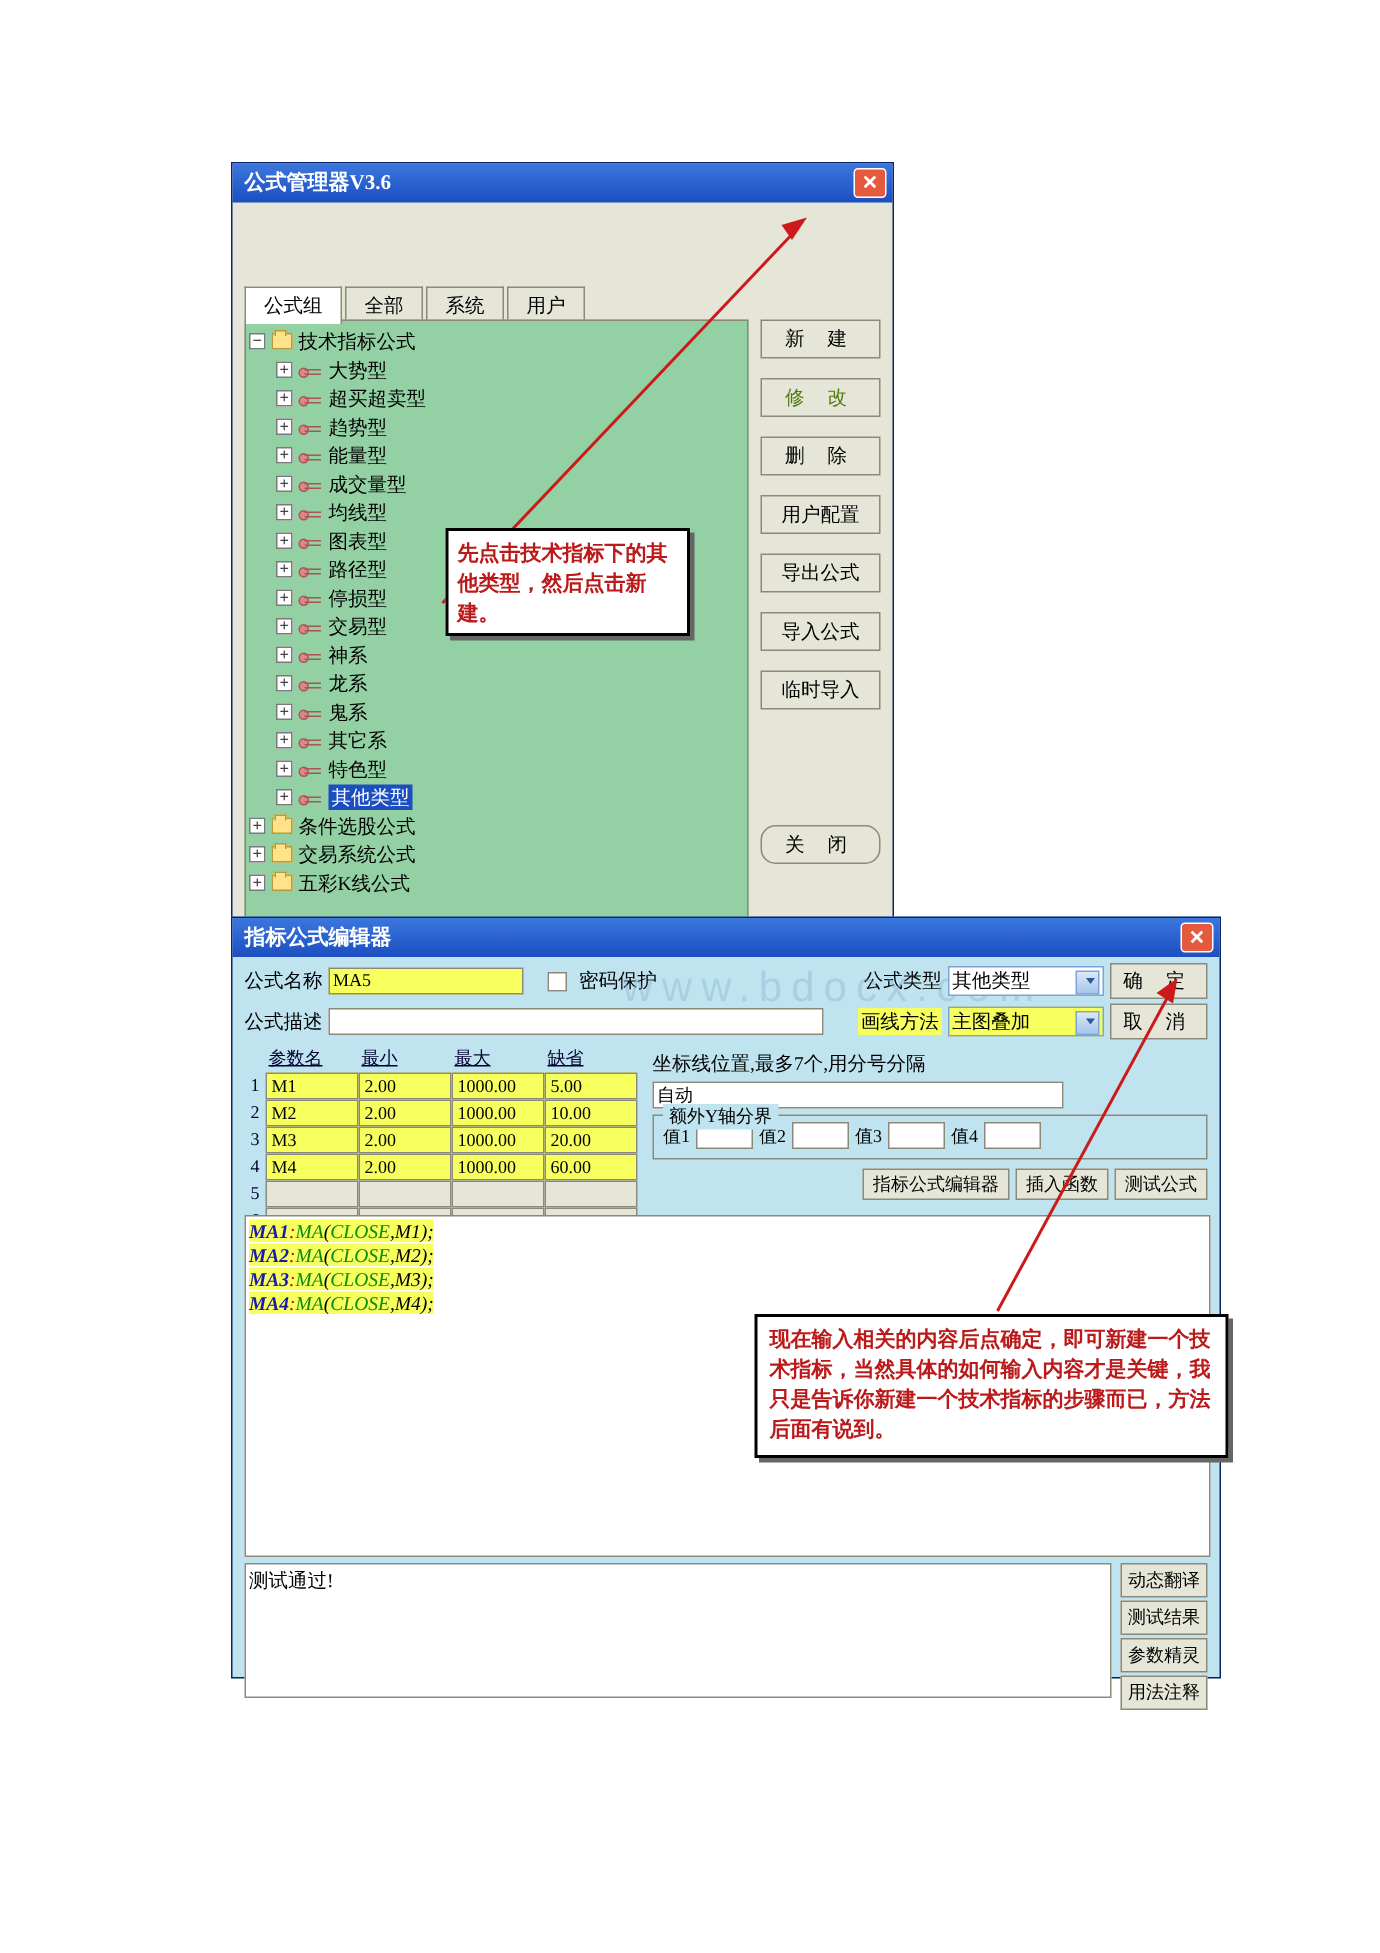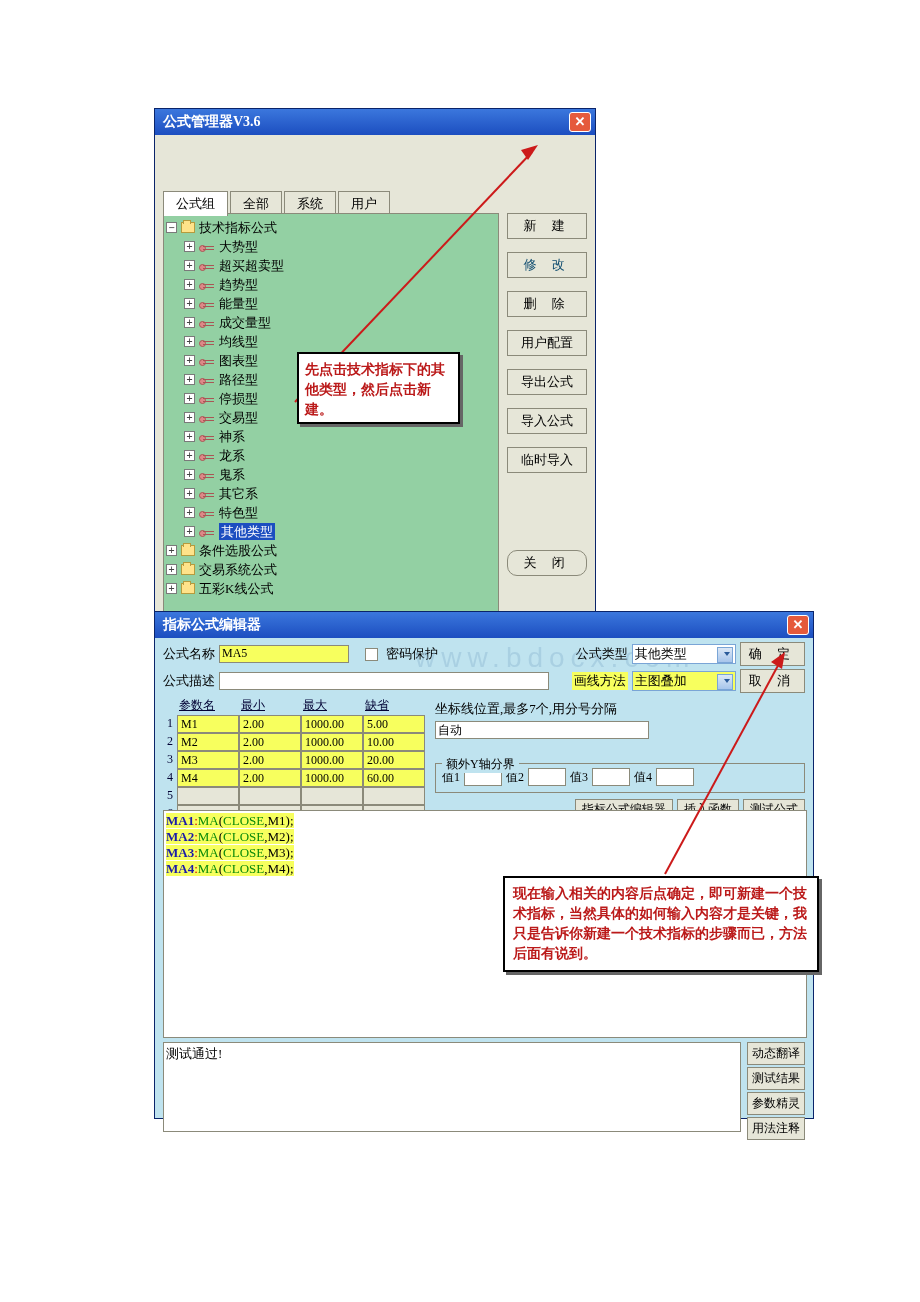--- a/index.html
+++ b/index.html
@@ -22,21 +22,21 @@
 .folder-icon { width: 14px; height: 11px; background: #ffe38a; border: 1px solid #b59b3e; margin-right: 4px; display: inline-block; position: relative; }
 .folder-icon::before { content: ""; position: absolute; left: 1px; top: -3px; width: 6px; height: 3px; background: #ffe38a; border: 1px solid #b59b3e; border-bottom: none; }
 .clip-icon { width: 16px; height: 8px; margin-right: 4px; display: inline-block; position: relative; }
 .clip-icon::before { content: ""; position: absolute; left: 0; top: 2px; width: 5px; height: 5px; border-radius: 50%; background: #d88; border: 1px solid #a55; }
 .clip-icon::after { content: ""; position: absolute; left: 4px; top: 3px; width: 11px; height: 2px; border-top: 1px solid #a55; border-bottom: 1px solid #a55; }
 .tree-selected { background: #1c4ec0; color: #fff; padding: 0 2px; }
 
 .side-buttons { position: absolute; right: 8px; top: 30px; width: 80px; display: flex; flex-direction: column; gap: 13px; }
 .btn { background: #e6e6d8; border: 1px solid #8b8a7a; font-size: 13px; padding: 3px 2px; text-align: center; cursor: pointer; letter-spacing: 6px; white-space: nowrap; }
 .btn.tight { letter-spacing: 0; }
-.btn.disabled { color: #0c4a6e; }
+.btn.disabled { color: #4d7c0f; }
 .close-bottom { margin-top: 64px; border-radius: 10px; }
 
 .anno1 { position: absolute; left: 297px; top: 352px; width: 163px; height: 72px; background: #fff; border: 2px solid #000; box-shadow: 3px 3px 0 #666; font-size: 14px; font-weight: bold; color: #bb1a1a; padding: 6px; line-height: 20px; z-index: 10; }
 .arrow1 { position: absolute; pointer-events: none; z-index: 9; }
 
 
 .win2 { position: absolute; left: 154px; top: 611px; width: 660px; height: 508px; border: 1px solid #0a246a; background: #bfe3ef; }
 .win2-body { padding: 4px 8px; height: calc(100% - 26px); font-size: 12px; position: relative; }
 .row { display: flex; align-items: center; gap: 4px; margin-bottom: 3px; }
 .lbl { font-size: 13px; }
@@ -50,21 +50,21 @@
 
 .param-table { display: grid; grid-template-columns: 14px 62px 62px 62px 62px; font-size: 12px; }
 .param-table .hdr { text-decoration: underline; color: #003; padding: 1px 2px; }
 .param-table .cell { border: 1px solid #8b8a7a; background: #f7ff5e; padding: 1px 3px; height: 18px; }
 .param-table .cell.empty { background: #e6e6d8; }
 .param-table .rownum { color: #003; padding: 1px 2px; text-align: center; }
 
 .btn2 { background: #e6e6d8; border: 1px solid #8b8a7a; font-size: 13px; padding: 2px 8px; cursor: pointer; }
 .btn2.s { padding: 1px 6px; font-size: 12px; }
 
-.code-area { position: absolute; left: 8px; top: 172px; width: 644px; height: 228px; background: #fff; border: 1px solid #8b8a7a; font-family: "Courier New", monospace; font-size: 13px; padding: 2px; overflow: hidden; }
+.code-area { position: absolute; left: 8px; top: 172px; width: 644px; height: 228px; background: #fff; border: 1px solid #8b8a7a; font-family: "Courier New", monospace; font-size: 13px; padding: 2px; overflow: hidden; font-style: italic; }
 .code-line { white-space: pre; }
 .hl-code { background: #f7ff5e; }
 .kw-green { color: #0a8a0a; }
 .kw-blue { color: #1a1aaa; font-weight: bold; }
 .kw-red { color: #c00; }
 
 .test-area { position: absolute; left: 8px; top: 404px; width: 578px; height: 90px; background: #fff; border: 1px solid #8b8a7a; font-size: 13px; padding: 2px; }
 
 .right-btns { position: absolute; right: 8px; top: 404px; width: 58px; display: flex; flex-direction: column; gap: 2px; }
 .right-btns .btn2 { padding: 2px 2px; font-size: 12px; text-align: center; }
@@ -301,21 +301,21 @@
           <span class="cell empty"></span>
         <span class="rownum">6</span>
           <span class="cell empty"></span>
           <span class="cell empty"></span>
           <span class="cell empty"></span>
           <span class="cell empty"></span>
       </div>
 
       <div style="flex:1; padding-top:4px;">
         <div class="lbl" style="margin-bottom:3px">坐标线位置,最多7个,用分号分隔</div>
-        <div class="inp" style="width:214px; margin-bottom:24px"><span>自动</span></div>
+        <div class="inp" style="width:274px; margin-bottom:4px"><span>自动</span></div>
         <div class="fieldset">
           <span class="legend">额外Y轴分界</span>
           <div style="display:flex; gap:4px; align-items:center; flex-wrap:nowrap;">
             <span>值1</span>
               <span class="inp" style="width:38px"></span>
             <span>值2</span>
               <span class="inp" style="width:38px"></span>
             <span>值3</span>
               <span class="inp" style="width:38px"></span>
             <span>值4</span>

